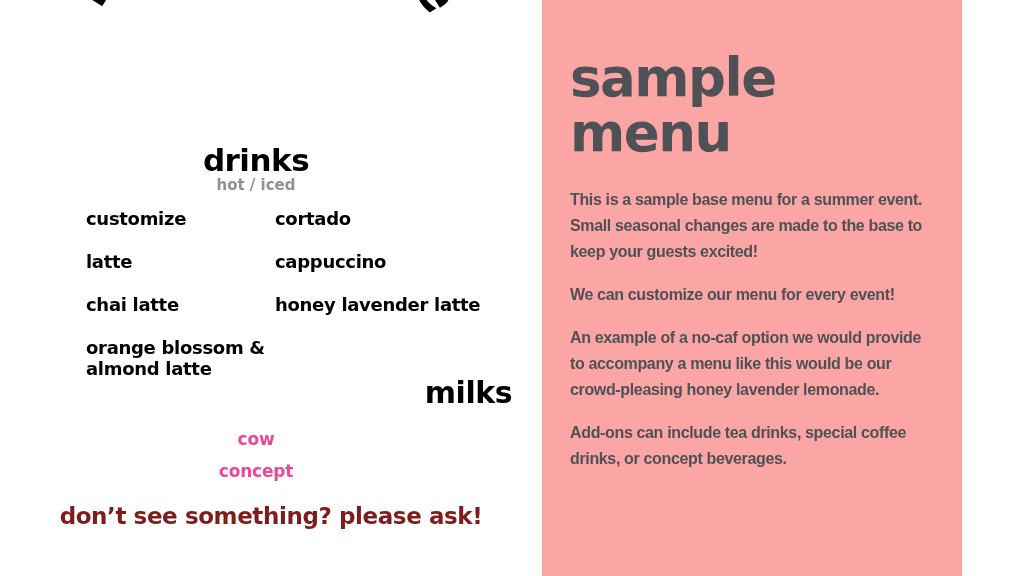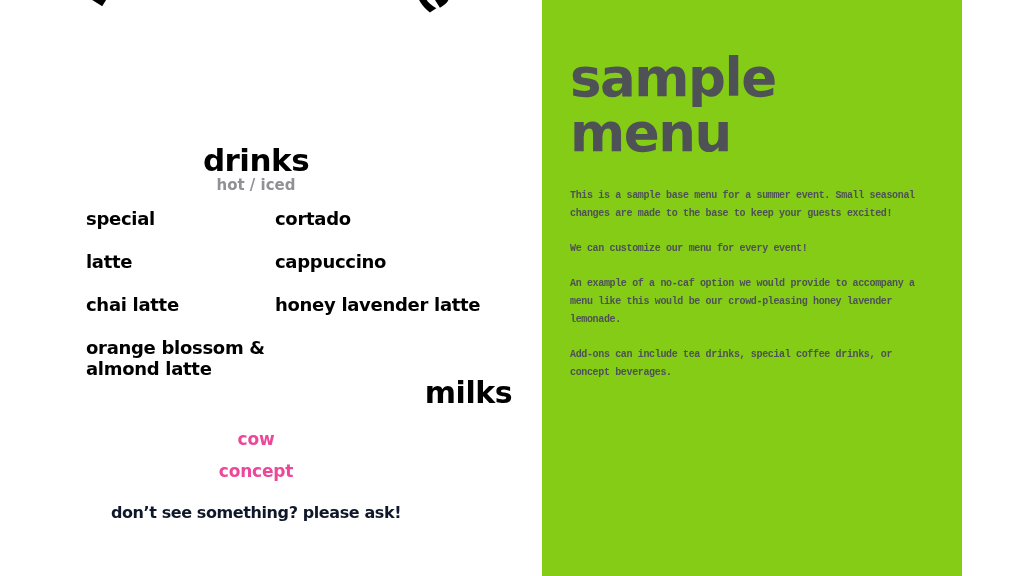--- a/index.html
+++ b/index.html
@@ -130,56 +130,57 @@
   }
 
   #ask-note {
     position: absolute;
     left: 0;
     top: 503px;
     width: 512px;
     text-align: center;
     font-family: "DejaVu Sans", sans-serif;
     font-weight: 700;
-    font-size: 16px;
-    color: #0f172a;
+    font-size: 23px;
+    color: #7f1d1d;
     letter-spacing: -0.4px;
+    padding-left: 15px;
   }
 
   
   #right-panel {
     position: absolute;
     left: 542px;
     top: 0;
     width: 420px;
     height: 576px;
-    background: #84cc16;
+    background: #fca5a5;
     box-sizing: border-box;
     padding: 0 26px 0 28px;
   }
   #sample-menu-title {
     margin: 0;
     padding-top: 50px;
     font-family: "DejaVu Sans", sans-serif;
     font-weight: 700;
     font-size: 53px;
     line-height: 55px;
     color: #4e5156;
     letter-spacing: -1.5px;
     white-space: pre-line;
   }
   #description-blocks {
     margin-top: 27px;
   }
   .description-paragraph {
     margin: 0 0 17px 0;
-    font-family: Liberation Mono, monospace;
-    font-weight: 700;
-    font-size: 10px;
-    line-height: 18px;
+    font-family: Liberation Sans, sans-serif;
+    font-weight: 700;
+    font-size: 16px;
+    line-height: 26px;
     color: #4e5156;
     letter-spacing: -0.35px;
   }
   .description-paragraph:last-child { margin-bottom: 0; }
 </style>
 </head>
 <body>
 
 <div id="slide">
 
@@ -188,21 +189,21 @@
     <div id="brand-arch">
         <span class="arch-letter" style="transform: translate(-50%, -50%) rotate(-58deg) translate(0px, -205px); color: rgb(0, 0, 0);">f</span>
         <span class="arch-letter" style="transform: translate(-50%, -50%) rotate(58deg) translate(0px, -205px); color: rgb(0, 0, 0);">e</span>
       </div>
 
     <div class="section-heading" id="drinks-heading">drinks</div>
 
     <div id="drinks-subheading">hot / iced</div>
 
     <div id="drinks-grid">
-      <div class="drink-item">special</div>
+      <div class="drink-item">customize</div>
       <div class="drink-item">cortado</div>
       <div class="drink-item">latte</div>
       <div class="drink-item">cappuccino</div>
       <div class="drink-item">chai latte</div>
       <div class="drink-item">honey lavender latte</div>
       <div class="drink-item">orange blossom &amp; almond latte</div>
     </div>
 
     <div class="section-heading" id="milks-heading">milks</div>
 

